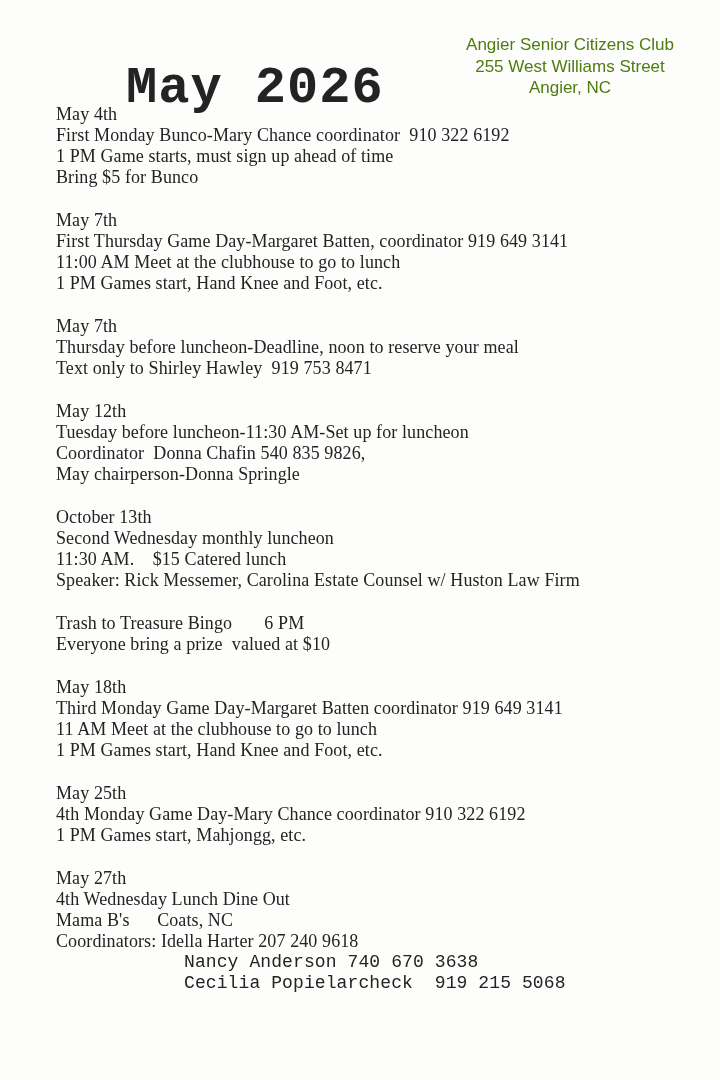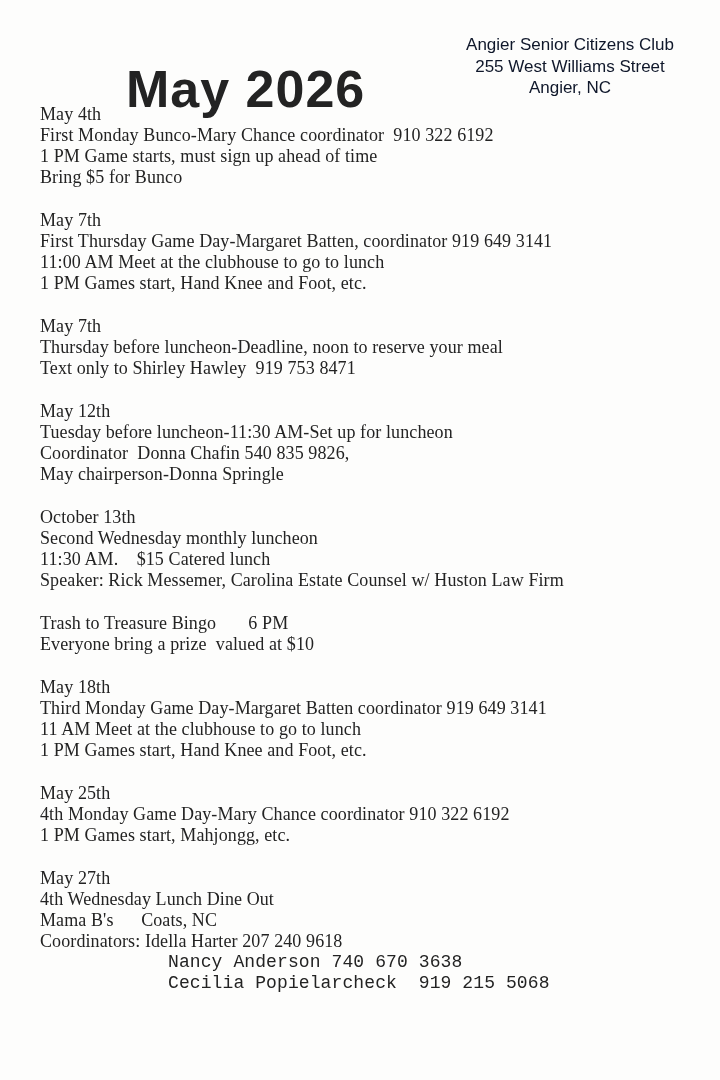--- a/index.html
+++ b/index.html
@@ -13,46 +13,46 @@
     height: 1080px;
     background: #fdfdfc;
     color: #232323;
     font-family: "Liberation Serif", serif;
     overflow: hidden;
   }
   .title {
     position: absolute;
     left: 126px;
     top: 18px;
-    font-family: Liberation Sans, sans-serif;
+    font-family: Liberation Mono, monospace;
     font-size: 52px;
     font-weight: 700;
     letter-spacing: 1px;
     line-height: 72px;
     white-space: nowrap;
   }
   .org {
     position: absolute;
     left: 420px;
     top: 34px;
     width: 300px;
     text-align: center;
     font-family: "Liberation Sans", sans-serif;
     font-size: 17px;
     line-height: 21.5px;
-    color: #0f172a;
+    color: #4d7c0f;
   }
   .events {
     position: absolute;
     left: 40px;
     top: 104px;
     right: 10px;
   }
   .event {
-    margin: 0 0 22px 0;
+    margin: 0 0 22px 16px;
   }
   .line {
     font-size: 18px;
     line-height: 21px;
     white-space: pre-wrap;
     letter-spacing: 0.1px;
   }
   .line.indent {
     padding-left: 128px;
     font-family: Liberation Mono, monospace;

